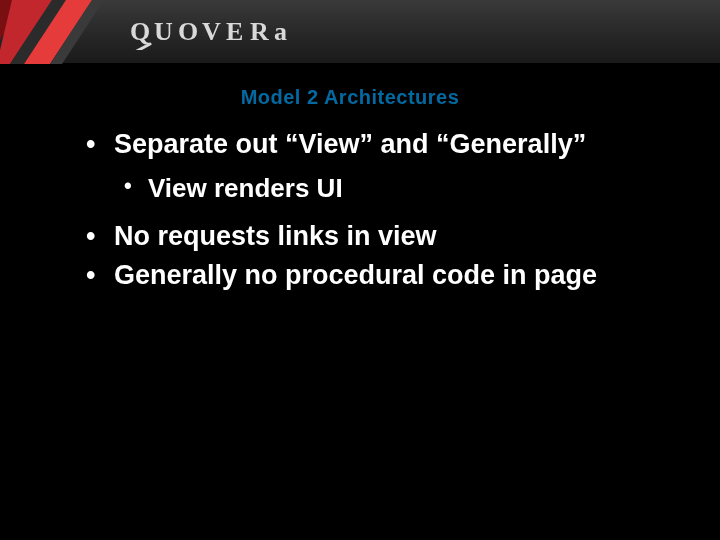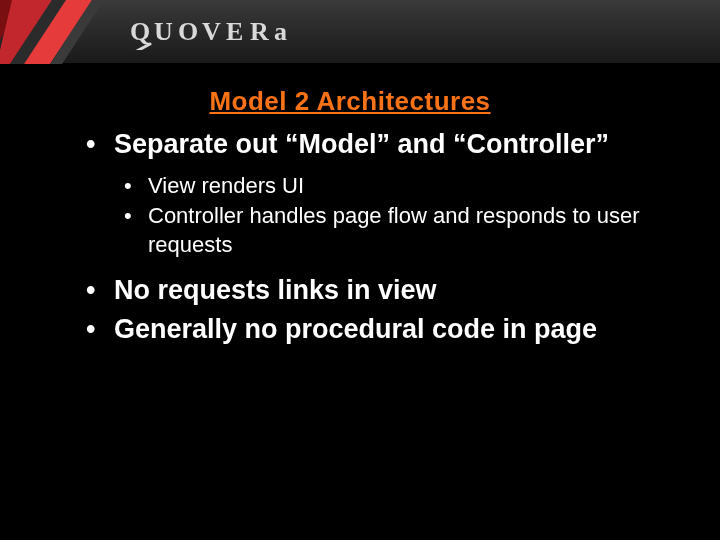--- a/index.html
+++ b/index.html
@@ -34,24 +34,23 @@
   .logo svg { height: 36px; }
   .title-row {
     position: absolute;
     top: 86px;
     left: 0; right: 0;
     text-align: center;
     padding-right: 20px;
   }
   .title {
     font-weight: bold;
-    font-size: 26px;
-    color: #f97316;
+    font-size: 20px;
+    color: #0369a1;
     letter-spacing: 0.5px;
-    text-decoration: underline;
   }
   .content {
     position: absolute;
     top: 128px;
     left: 86px;
     right: 60px;
   }
   ul.top {
     list-style: none;
   }
@@ -73,22 +72,22 @@
   }
   ul.sub {
     list-style: none;
     margin-top: 10px;
     margin-bottom: 14px;
     margin-left: 10px;
   }
   ul.sub > li {
     position: relative;
     padding-left: 24px;
-    font-weight: normal;
-    font-size: 22px;
+    font-weight: bold;
+    font-size: 26px;
     line-height: 1.3;
     margin-bottom: 2px;
   }
   ul.sub > li::before {
     content: "•";
     position: absolute;
     left: 0;
     top: 0;
     font-size: 22px;
   }
@@ -122,24 +121,23 @@
   </div>
 </div>
 
 <div class="title-row">
   <div class="title">Model 2 Architectures</div>
 </div>
 
 <div class="content">
   <ul class="top">
     <li>
-      <span>Separate out “Model” and “Controller”</span>
+      <span>Separate out “View” and “Generally”</span>
       <ul class="sub">
         <li><span>View renders UI</span></li>
-        <li><span>Controller handles page flow and responds to user requests</span></li>
       </ul>
     </li>
     <li>
       <span>No requests links in view</span>
     </li>
     <li>
       <span>Generally no procedural code in page</span>
     </li>
   </ul>
 </div>

